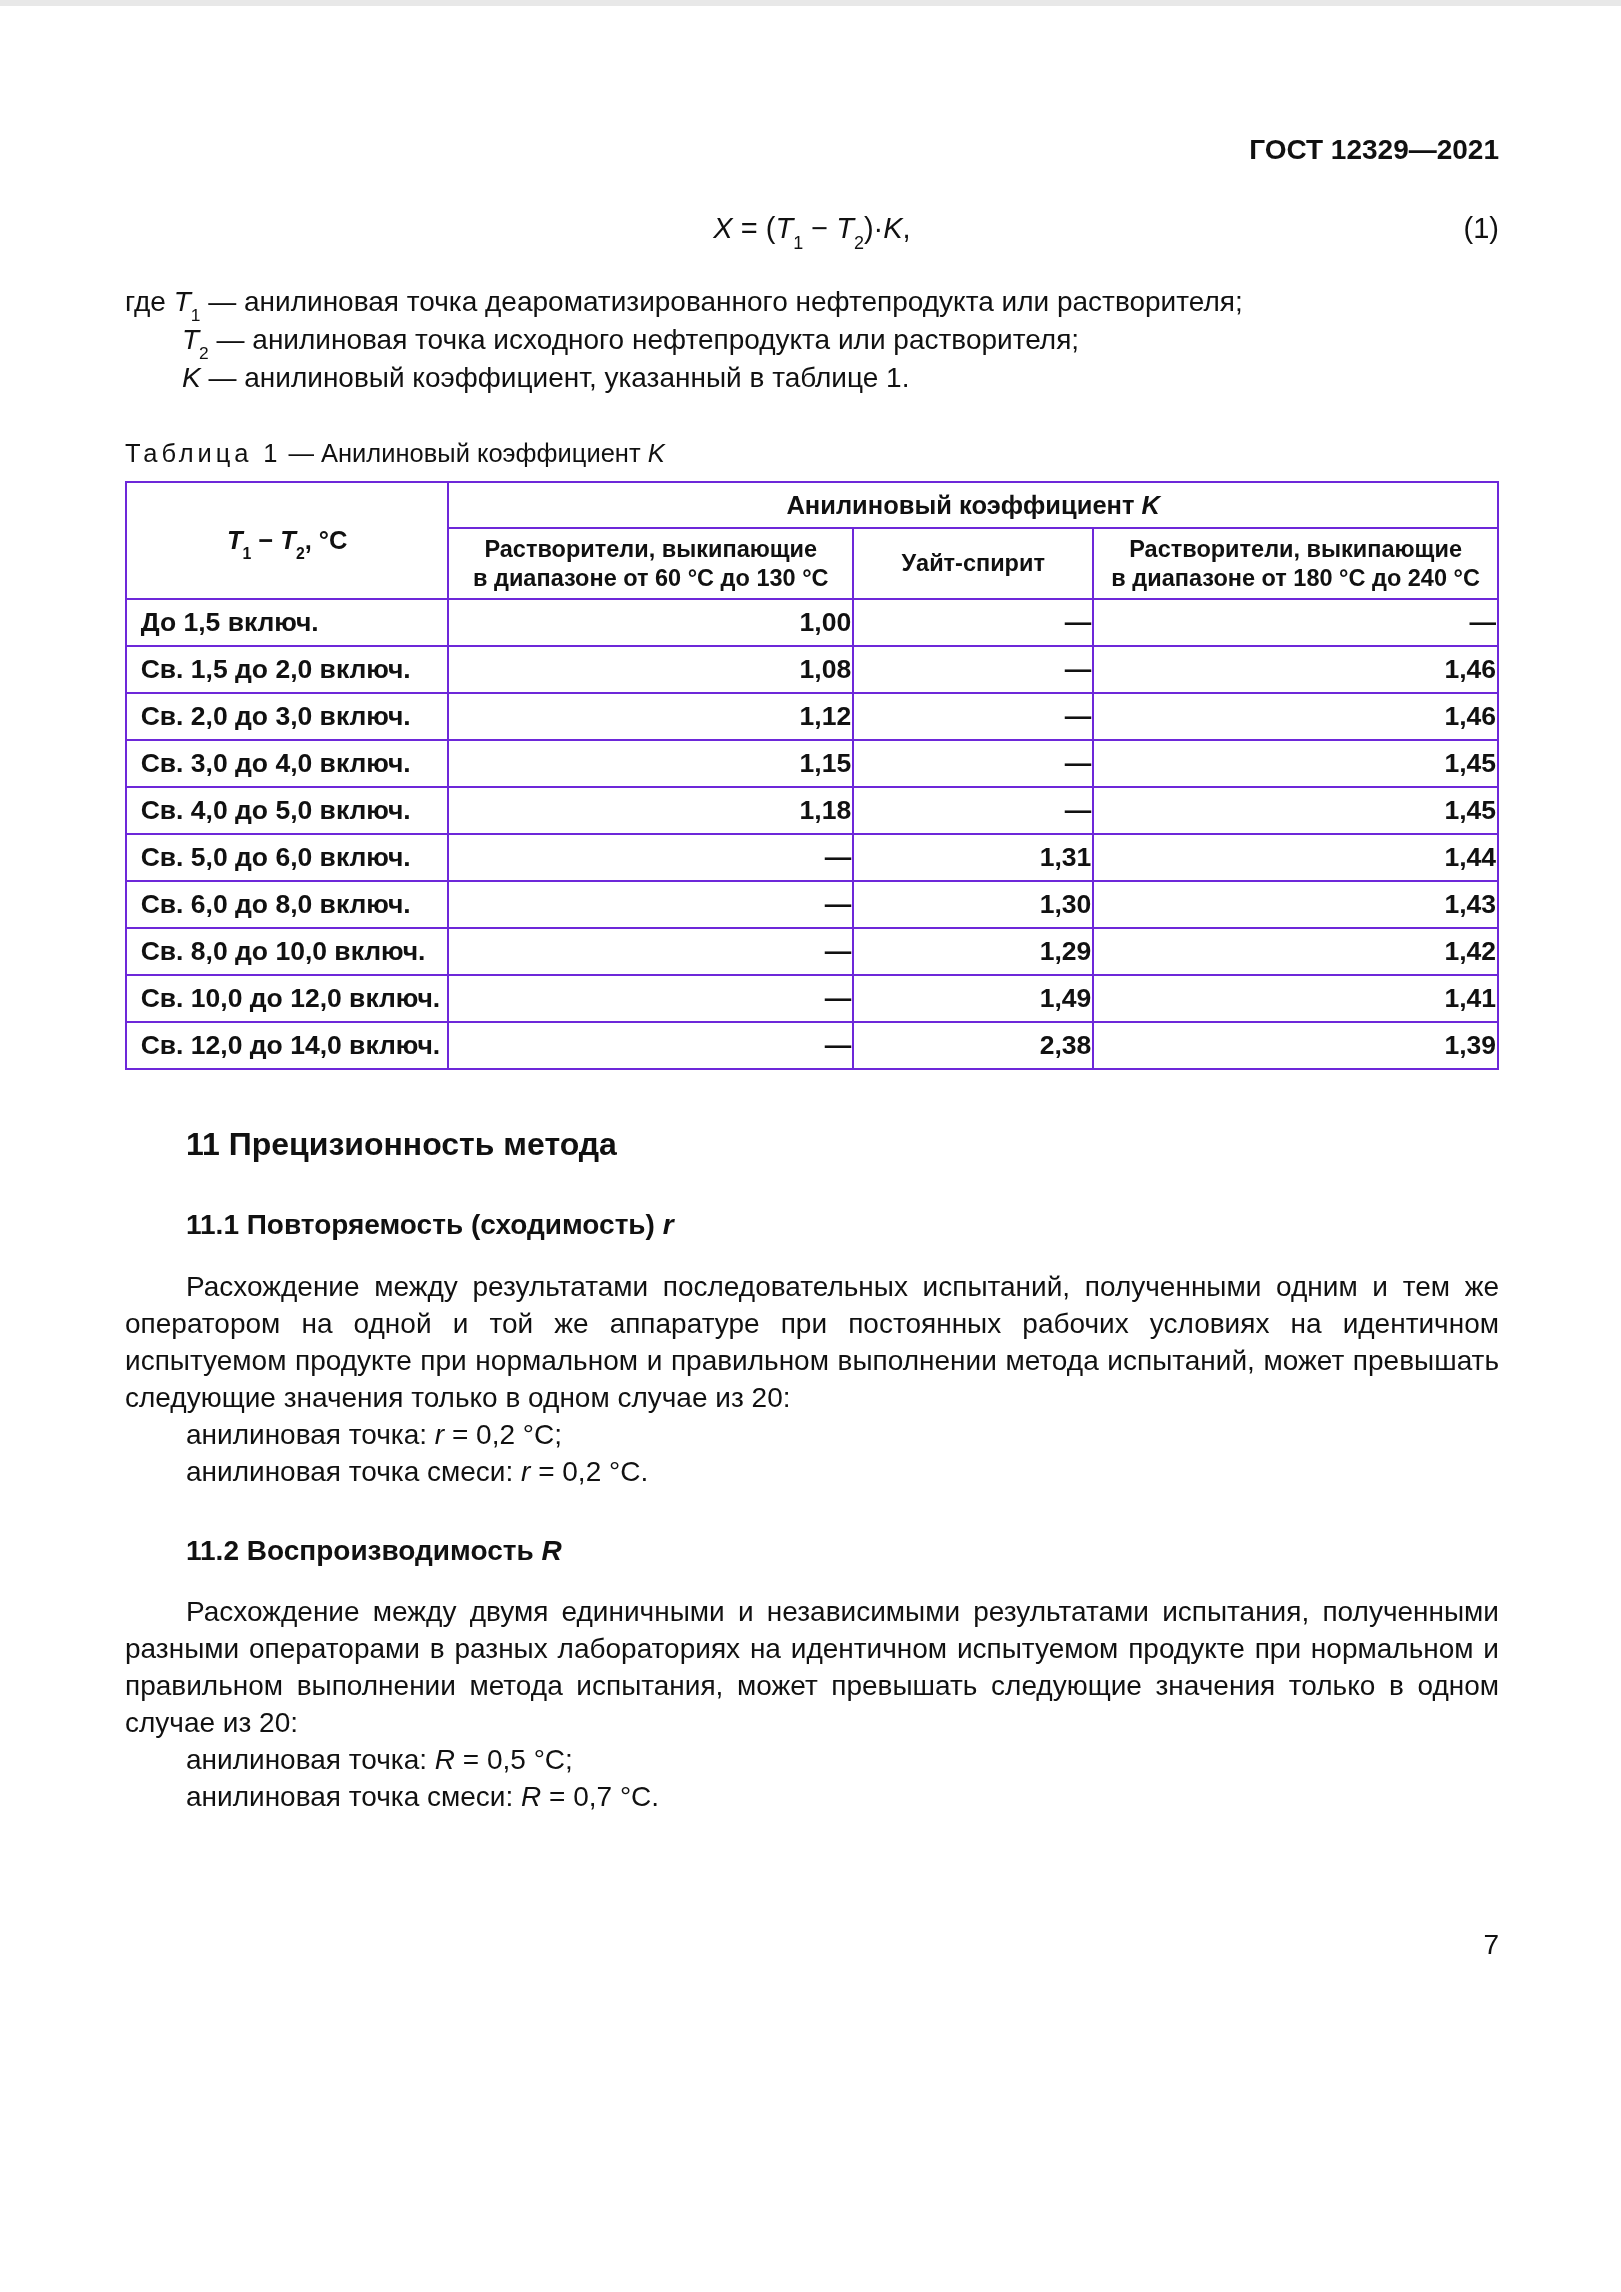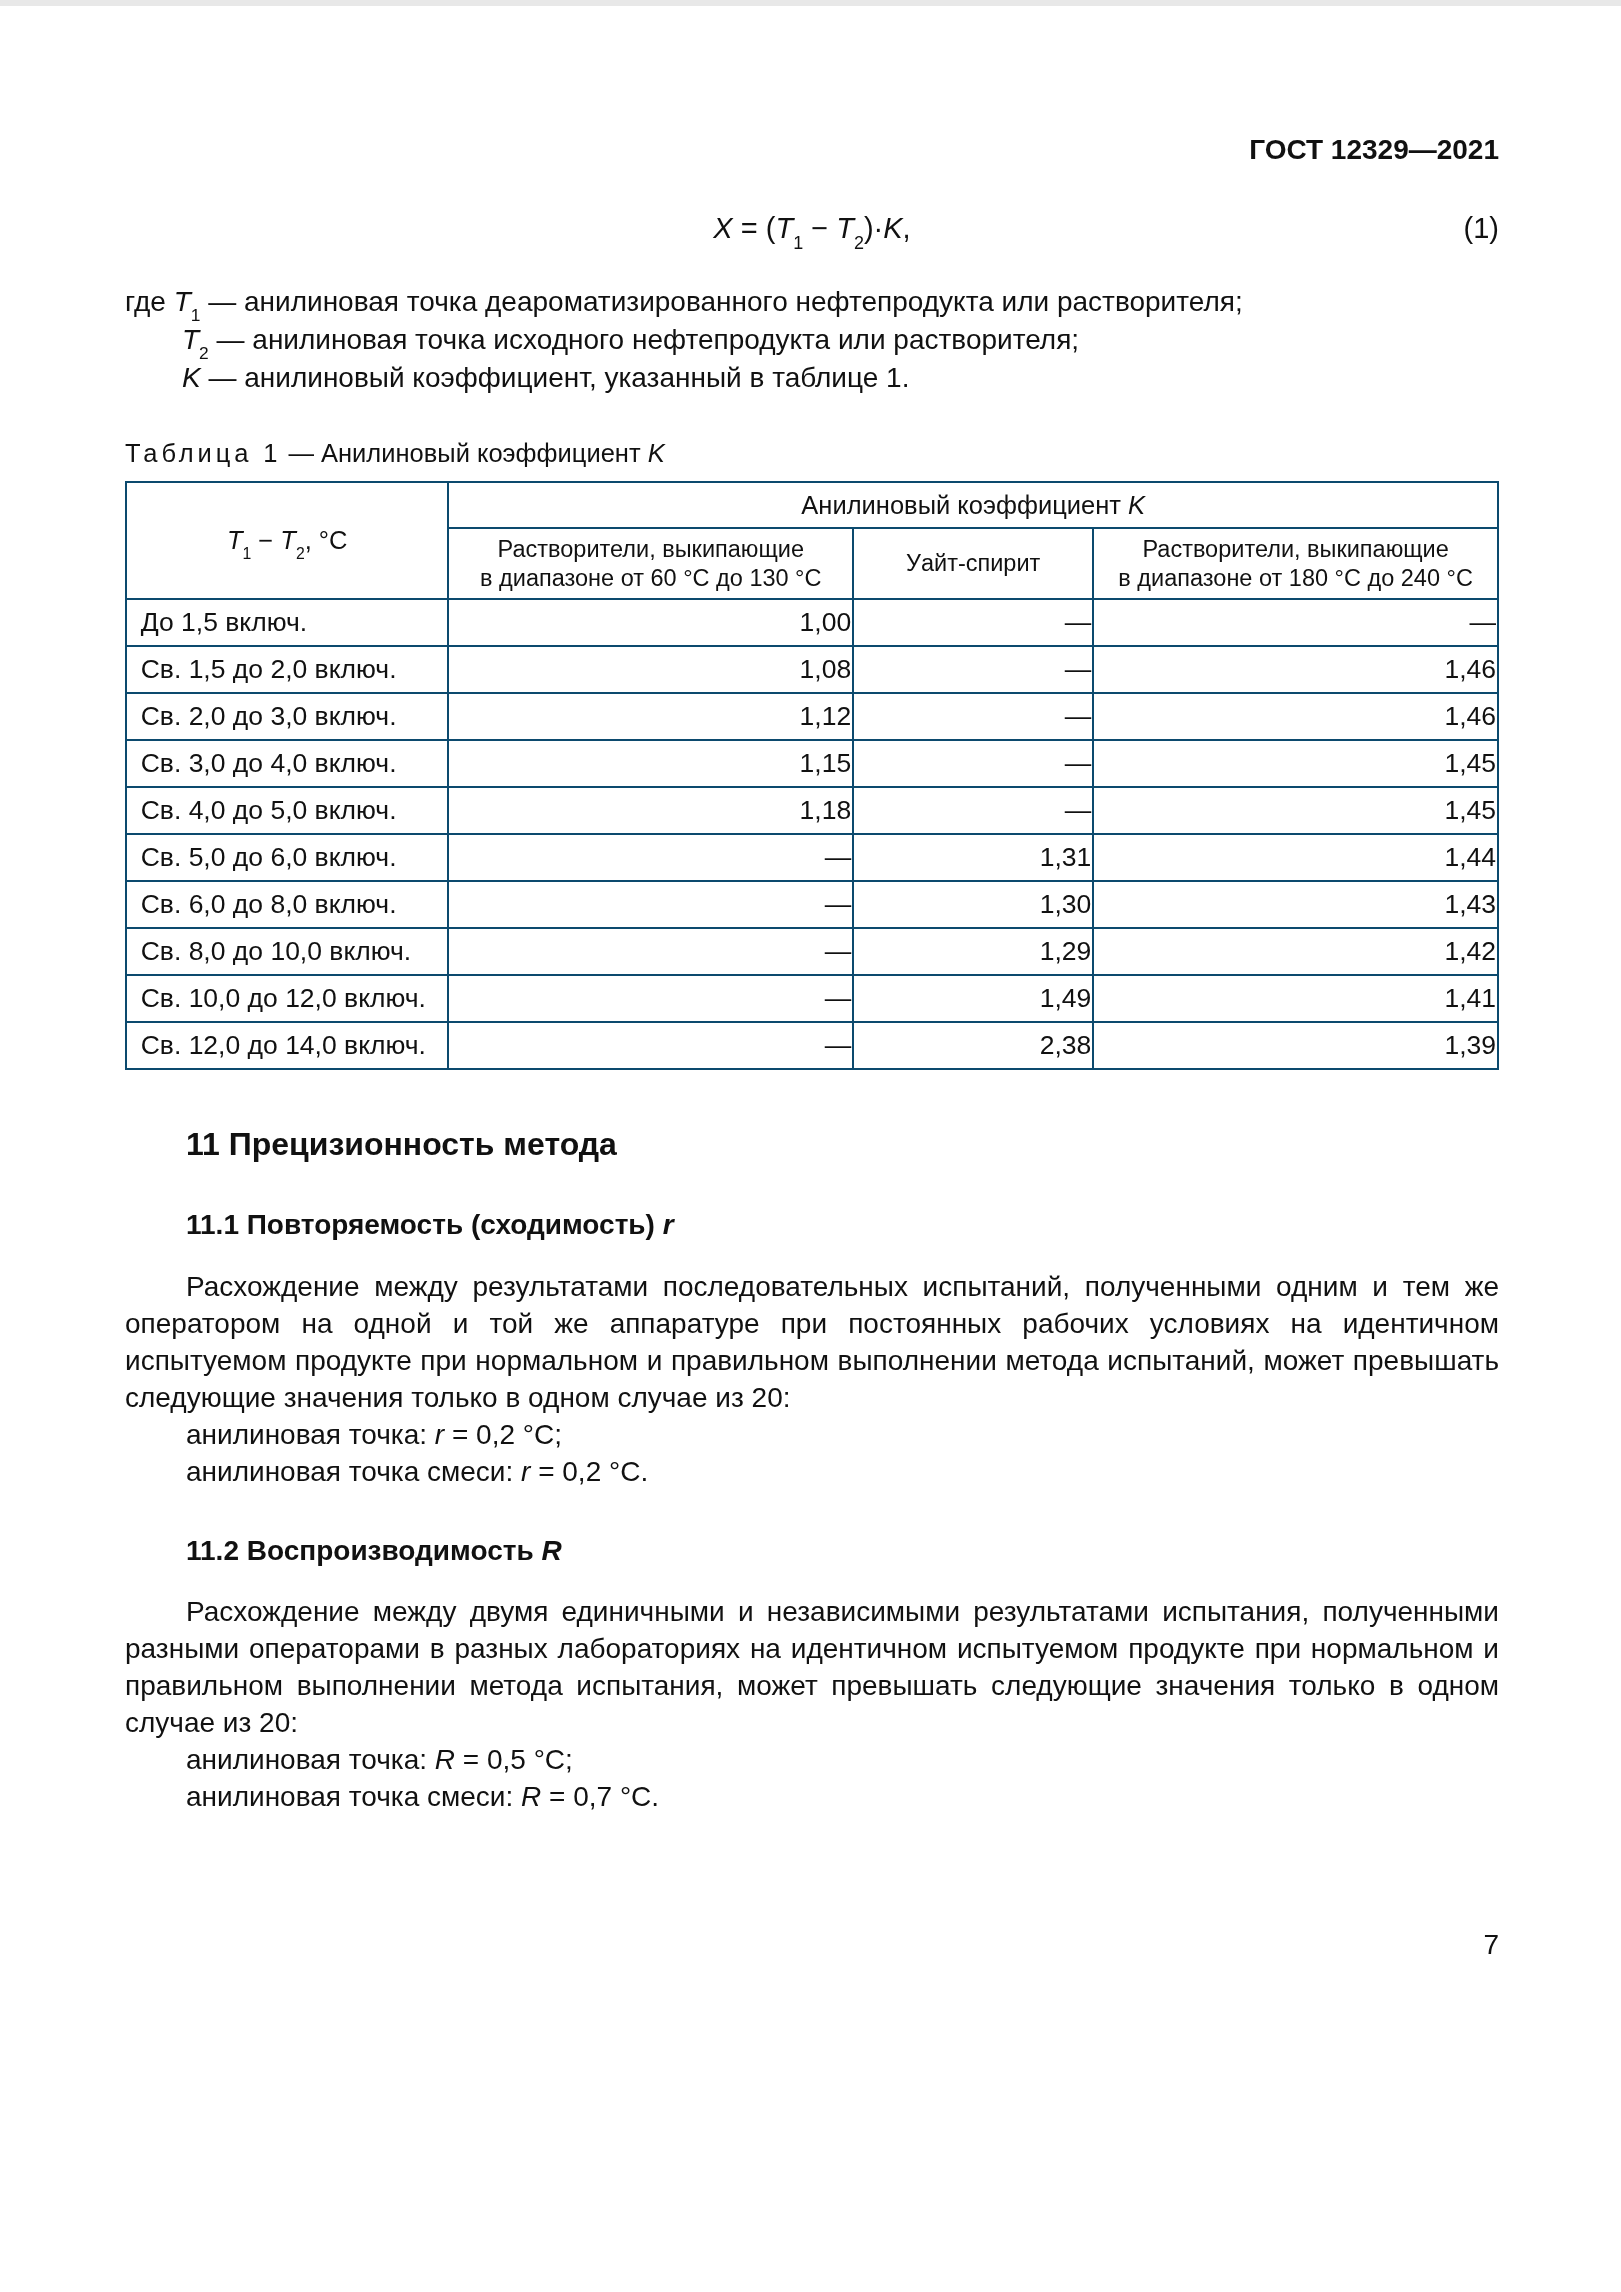--- a/index.html
+++ b/index.html
@@ -40,22 +40,22 @@
   .caption { margin-top: 41px; font-size: 25.5px; line-height: 31px; }
   .caption .spaced { letter-spacing: 3.9px; }
 
   table.ktable {
     width: 100%;
     border-collapse: collapse;
     margin-top: 11.8px;
     table-layout: fixed;
   }
   table.ktable th, table.ktable td {
-    border: 2px solid #0c4a6e;
-    font-weight: normal;
+    border: 2px solid #6d28d9;
+    font-weight: bold;
     box-sizing: border-box;
   }
   table.ktable col.c1 { width: 23.5%; }
   table.ktable col.c2 { width: 29.5%; }
   table.ktable col.c3 { width: 17.5%; }
   table.ktable col.c4 { width: 29.5%; }
   table.ktable th {
     text-align: center;
     vertical-align: middle;
     font-size: 25.5px;
@@ -67,21 +67,21 @@
     white-space: pre-line;
     height: 71px;
     padding: 3.9px 5.9px;
   }
   table.ktable th.spanh { height: 43px; }
   table.ktable td {
     font-size: 26.5px;
     height: 47px;
     vertical-align: middle;
   }
-  table.ktable td.range { text-align: left; padding-left: 13.7px; padding-right: 14px; }
+  table.ktable td.range { text-align: left; padding-left: 13.7px; padding-right: 4px; }
   table.ktable td.num { text-align: right; }
 
   .sec {
     margin: 55px 0 0 0;
     padding-left: 61px;
     font-size: 32px;
     font-weight: bold;
     line-height: 39px;
   }
   .subsec {

